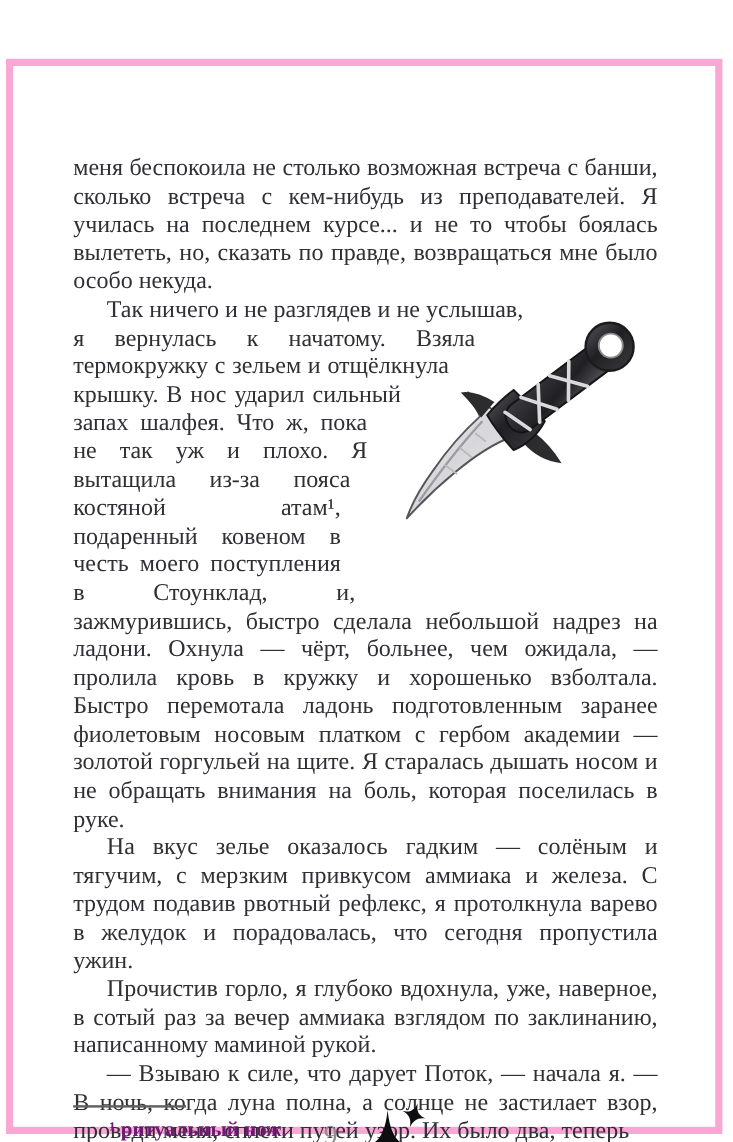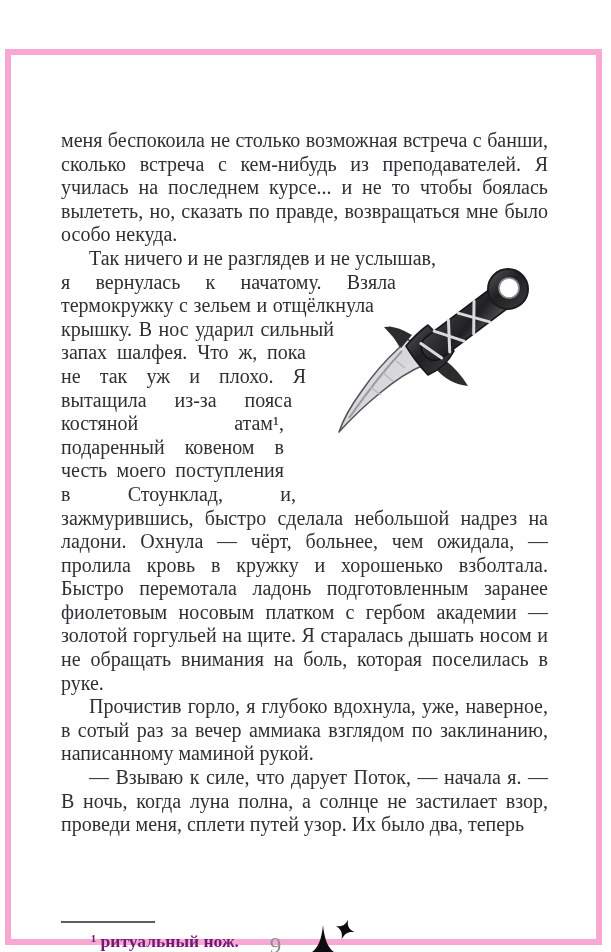--- a/index.html
+++ b/index.html
@@ -132,20 +132,21 @@
           </g>
         </g>
 
         <g>
           <circle cx="176" cy="24" r="20" fill="url(#handleGrad)" stroke="#1b1b1d" stroke-width="2"></circle>
           <circle cx="177" cy="23" r="10" fill="#ffffff" stroke="#8b8b8e" stroke-width="1.6"></circle>
         </g>
       </svg>
           </span><span>Так ничего и не разглядев и не услышав, я вернулась к начатому. Взяла термокружку с зельем и отщёлкнула крышку. В нос ударил сильный запах шалфея. Что ж, пока не так уж и плохо. Я вытащила из-за пояса костяной атам¹, подаренный ковеном в честь моего поступления в Стоунклад, и, зажмурившись, быстро сделала небольшой надрез на ладони. Охнула — чёрт, больнее, чем ожидала, — пролила кровь в кружку и хорошенько взболтала. Быстро перемотала ладонь подготовленным заранее фиолетовым носовым платком с гербом академии — золотой горгульей на щите. Я старалась дышать носом и не обращать внимания на боль, которая поселилась в руке.</span></p>
 
+      <p class="para"><span>На вкус зелье оказалось гадким — солёным и тягучим, с мерзким привкусом аммиака и железа. С трудом подавив рвотный рефлекс, я протолкнула варево в желудок и порадовалась, что сегодня пропустила ужин.</span></p>
 
       <p class="para"><span>Прочистив горло, я глубоко вдохнула, уже, наверное, в сотый раз за вечер аммиака взглядом по заклинанию, написанному маминой рукой.</span></p>
 
       <p class="para"><span>— Взываю к силе, что дарует Поток, — начала я. — В ночь, когда луна полна, а солнце не застилает взор, проведи меня, сплети путей узор. Их было два, теперь</span></p>
 
     </div>
 
     <div class="footnote">
       <div class="footnote-rule"></div>
       <p class="footnote-text">¹ ритуальный нож.</p>

